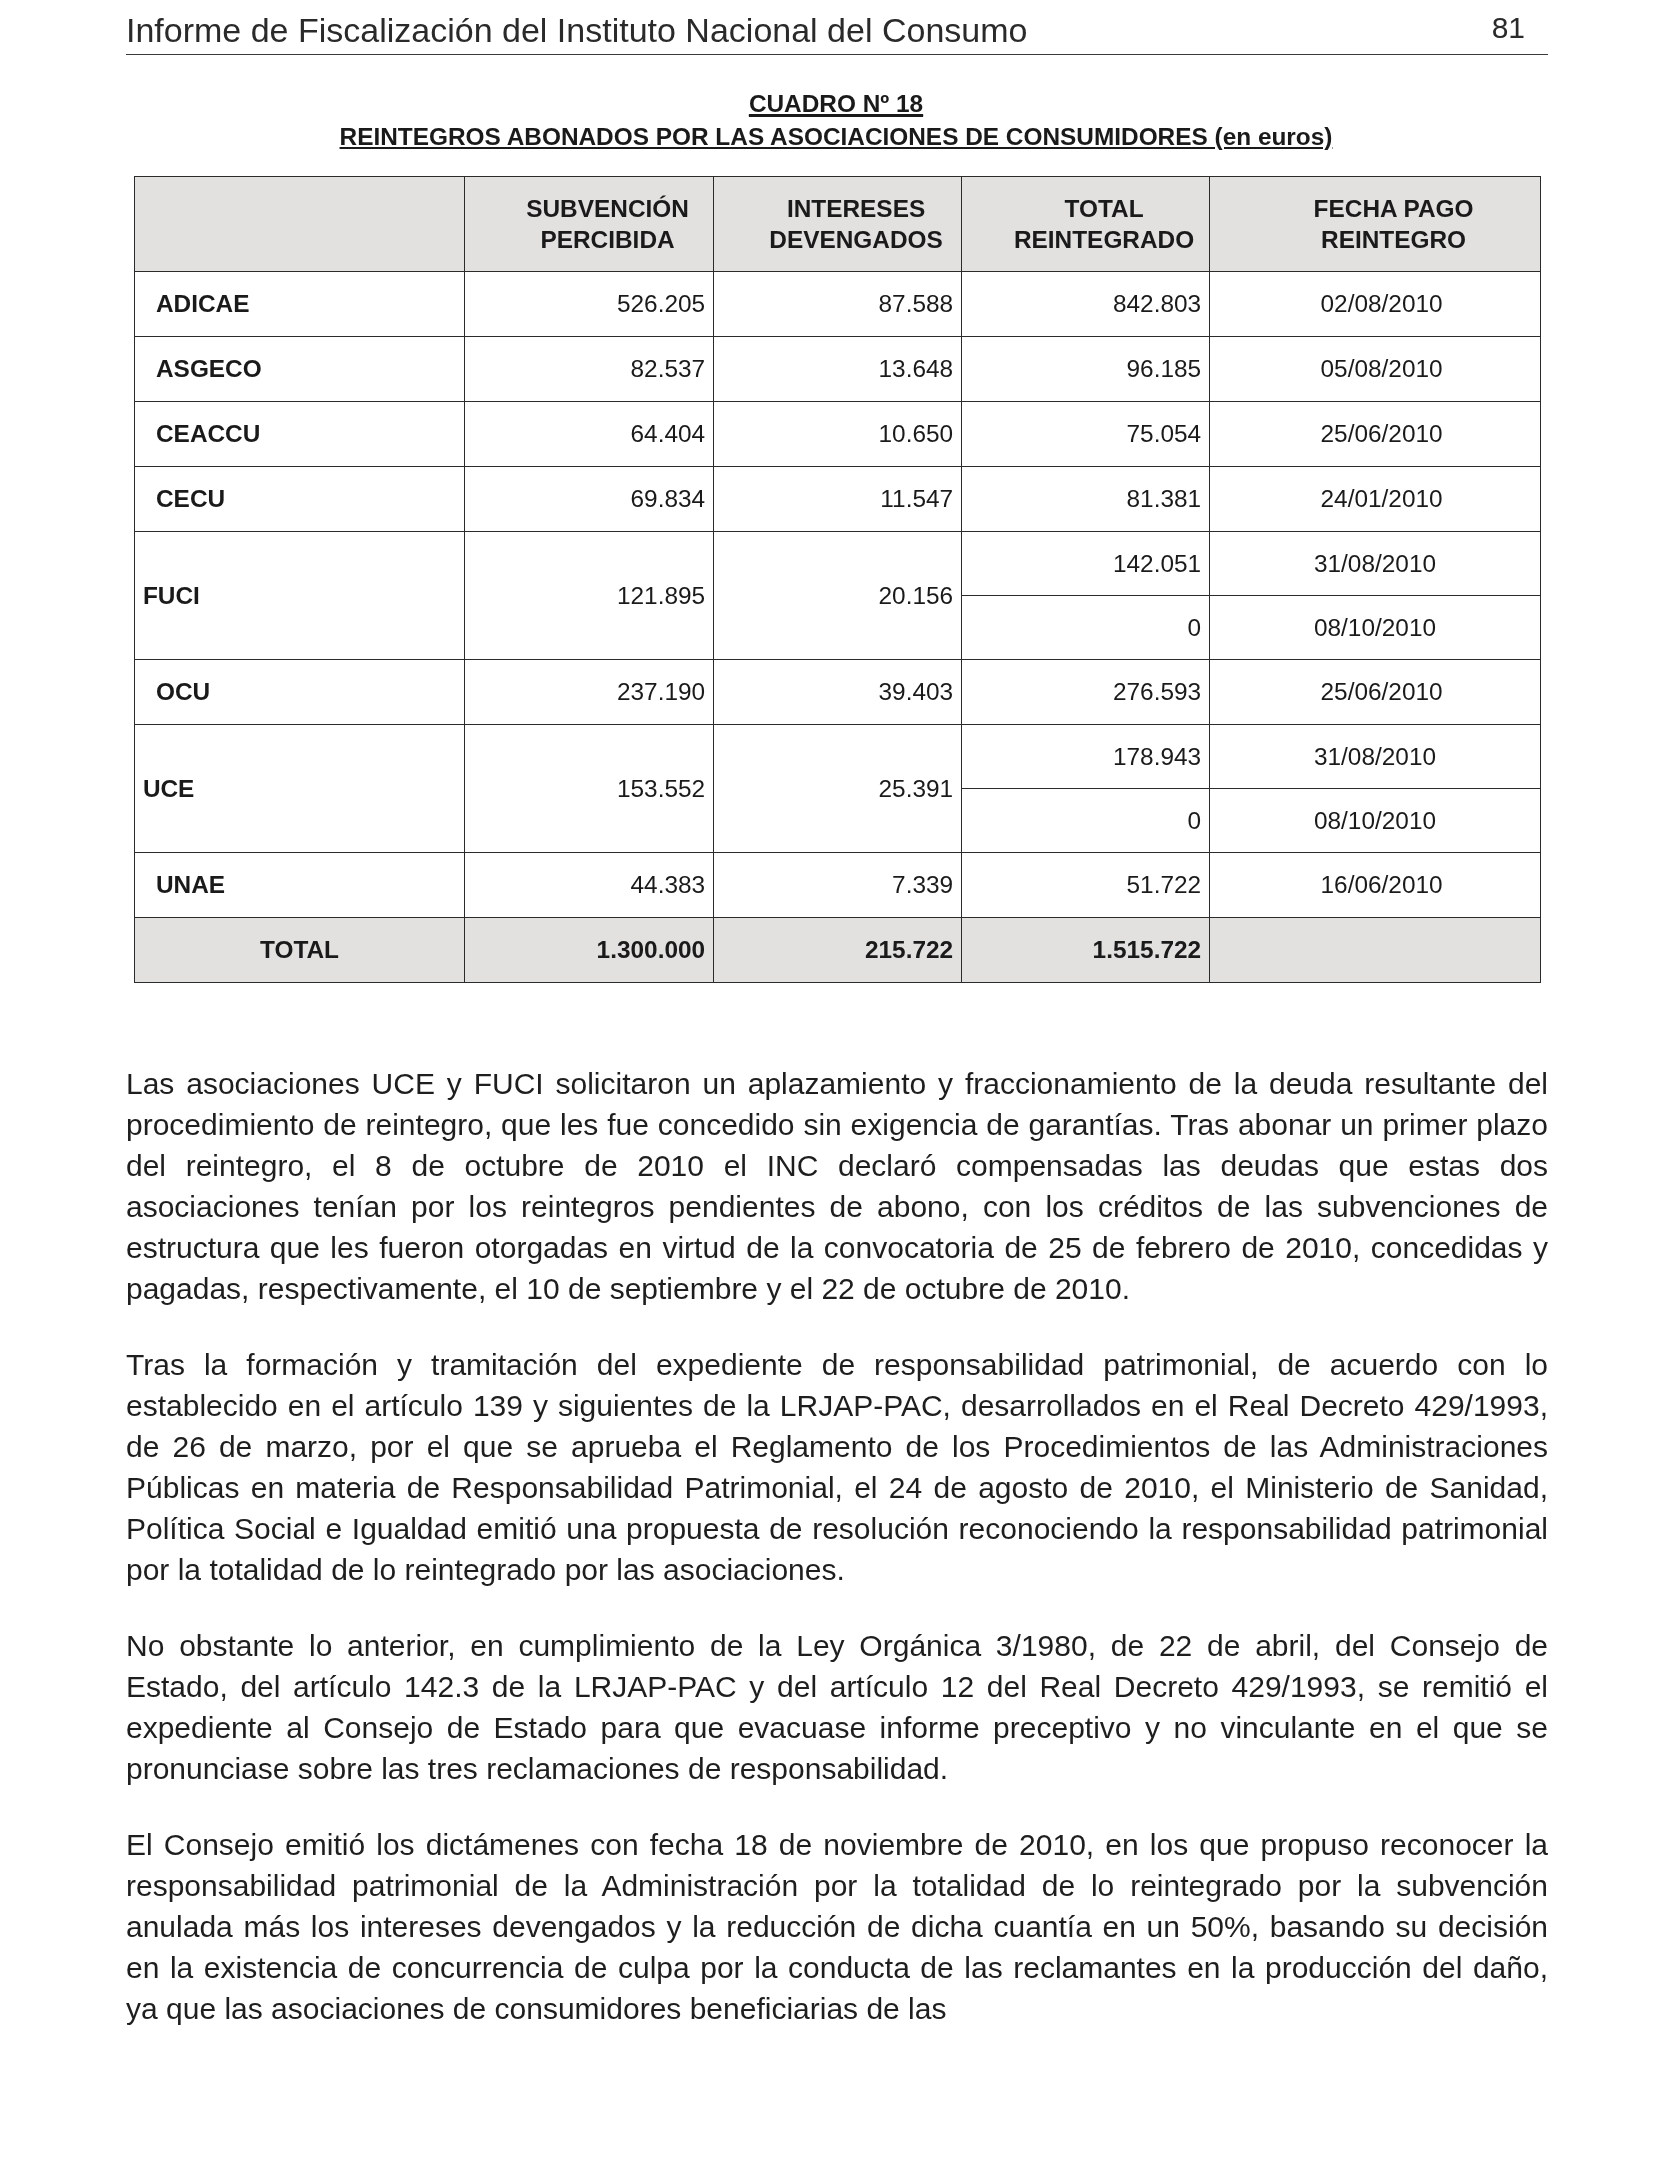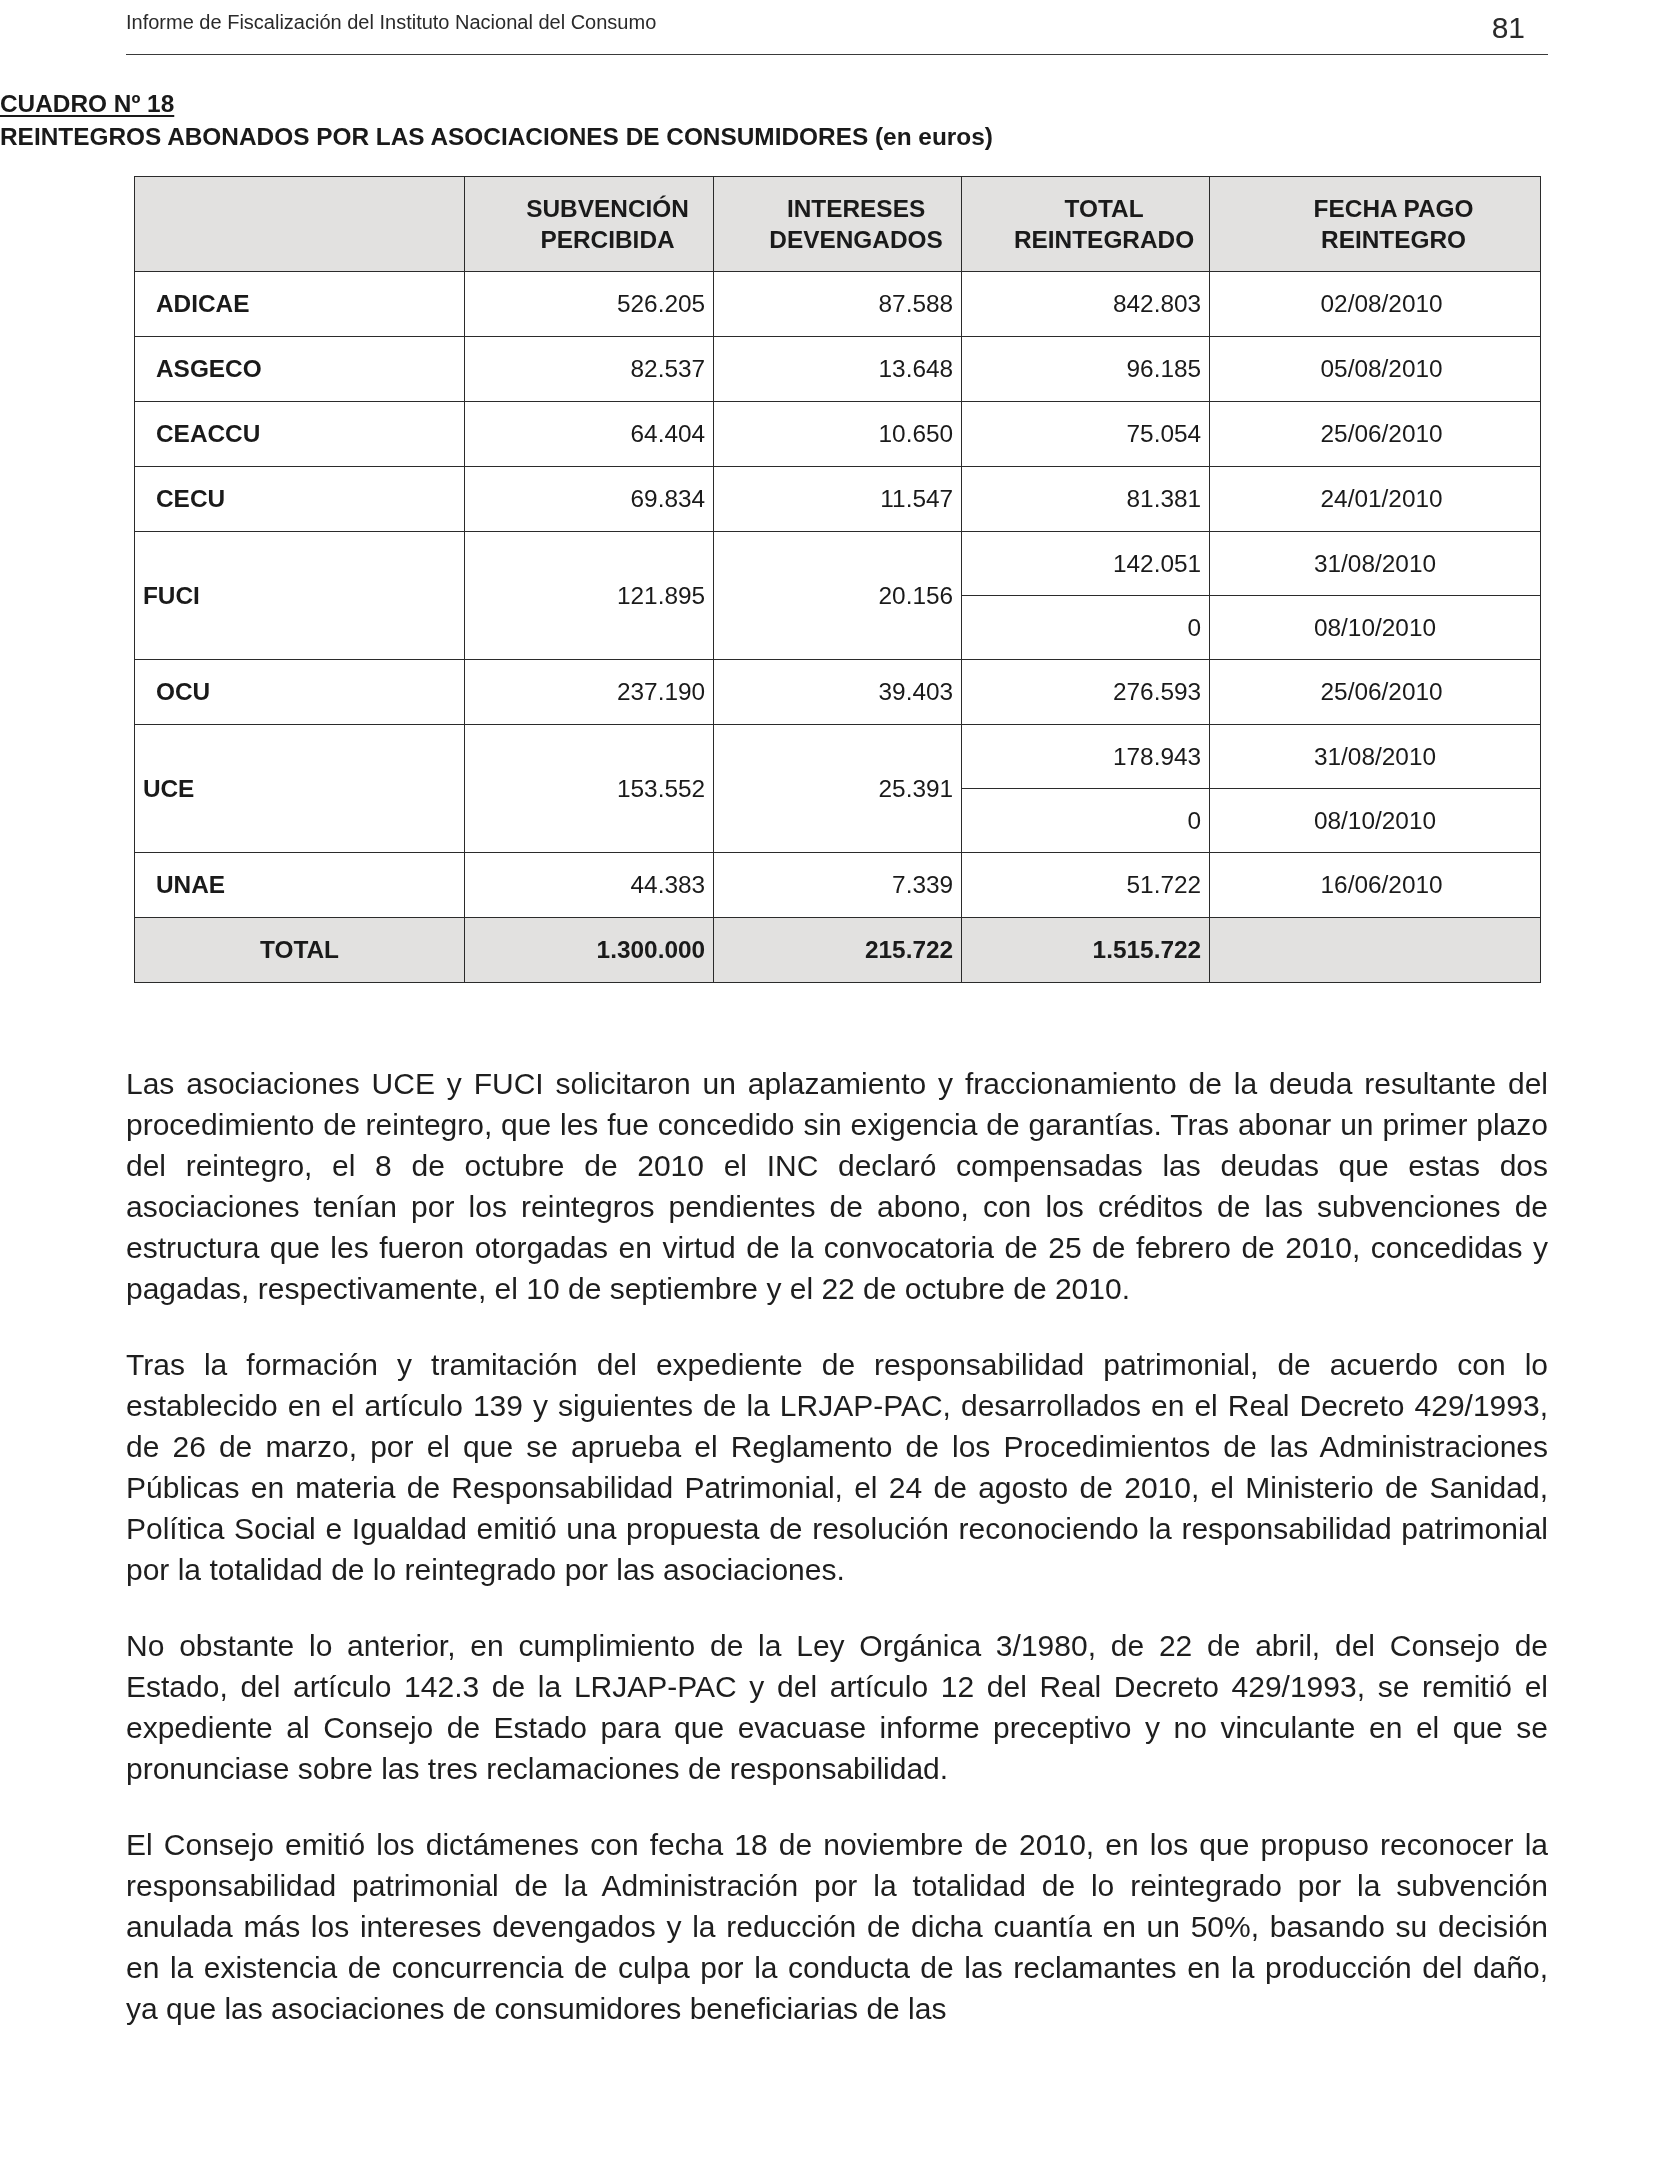--- a/index.html
+++ b/index.html
@@ -1,22 +1,22 @@
 <!DOCTYPE html>
 <html style="font-size:12.6px"><head>
 <meta charset="utf-8">
 <style>
   html, body { margin: 0; padding: 0; background: #ffffff; }
   body { width: 1672px; height: 2183px; position: relative; overflow: hidden;
          font-family: "Liberation Sans", sans-serif; color: #1a1a1a; }
   .page-header { position: absolute; left: 126px; top: 7.9px; width: 1422px; height: 46px;
                  border-bottom: 1.6px solid #3a3a3a; }
-  .page-header .title { position: absolute; left: 0; top: 3.1px; font-size: 20px; color: #2a2a2a; }
+  .page-header .title { position: absolute; left: 0; top: 3.1px; font-size: 34px; color: #2a2a2a; }
   .page-header .pageno { position: absolute; right: 23px; top: 3.1px; font-size: 30px; color: #2a2a2a; }
-  .caption { position: absolute; left: 0; width: 1672px; text-align: left; font-weight: bold; }
+  .caption { position: absolute; left: 0; width: 1672px; text-align: center; font-weight: bold; text-decoration: underline; }
   .caption.num { top: 90px; font-size: 24.4px; }
   .caption.num span { text-decoration: underline; text-underline-offset: 3.1px; }
   .caption.sub { top: 123px; font-size: 24.4px; }
   table.data { position: absolute; left: 134px; top: 176px; border-collapse: collapse;
                font-size: 24.4px; }
   table.data td, table.data th { border: 1.6px solid #2b2b2b; padding: 0 7.9px; }
   table.data th { background: #e2e1e0; font-weight: bold; text-align: center; line-height: 31px; height: 94px; padding-left: 45px; }
   col.c0 { width: 330px; } col.c1 { width: 249px; } col.c2 { width: 248px; }
   col.c3 { width: 248px; } col.c4 { width: 331px; }
   tr.r td { height: 64px; padding-left: 21px; }

